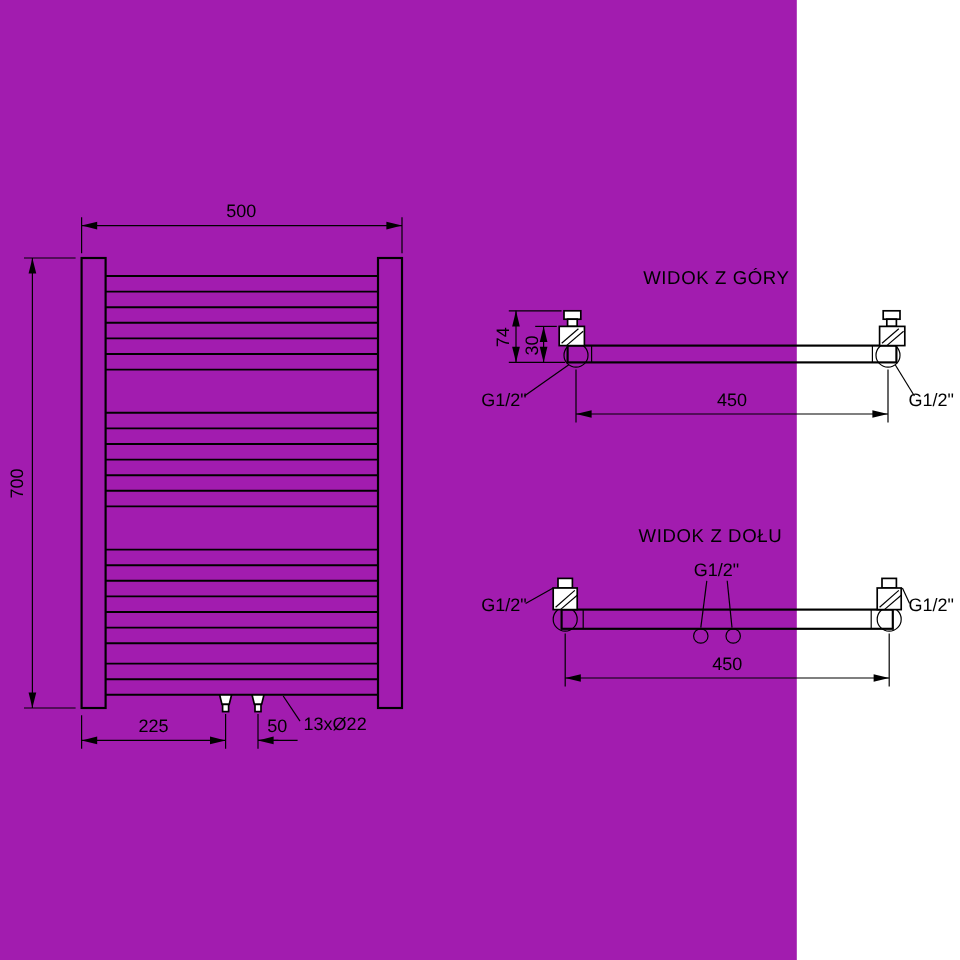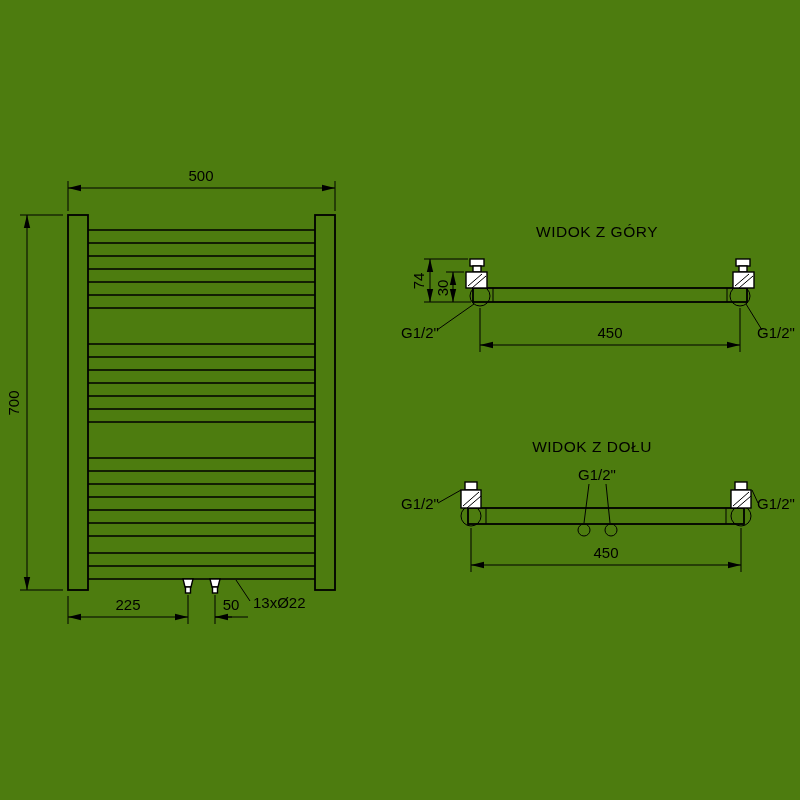--- a/index.html
+++ b/index.html
@@ -4,23 +4,23 @@
 <style>
   html, body {
     margin: 0;
     padding: 0;
     width: 800px;
     height: 800px;
     background: #ffffff;
     font-family: "Liberation Sans", sans-serif;
   }
   .drawing-wrap {
-    width: 800px;
+    width: 664px;
     height: 800px;
-    background: #4d7c0f;
+    background: #a21caf;
   }
   svg { display: block; }
   .outline { fill: none; stroke: #000; stroke-width: 1.8; }
   .rung    { stroke: #000; stroke-width: 1.6; }
   .dim     { stroke: #000; stroke-width: 1; fill: none; }
   .thin    { stroke: #000; stroke-width: 1; fill: none; }
   .fit     { fill: #fff; stroke: #000; stroke-width: 1.4; }
   .hatch   { stroke: #000; stroke-width: 1; }
   text {
     fill: #000;

